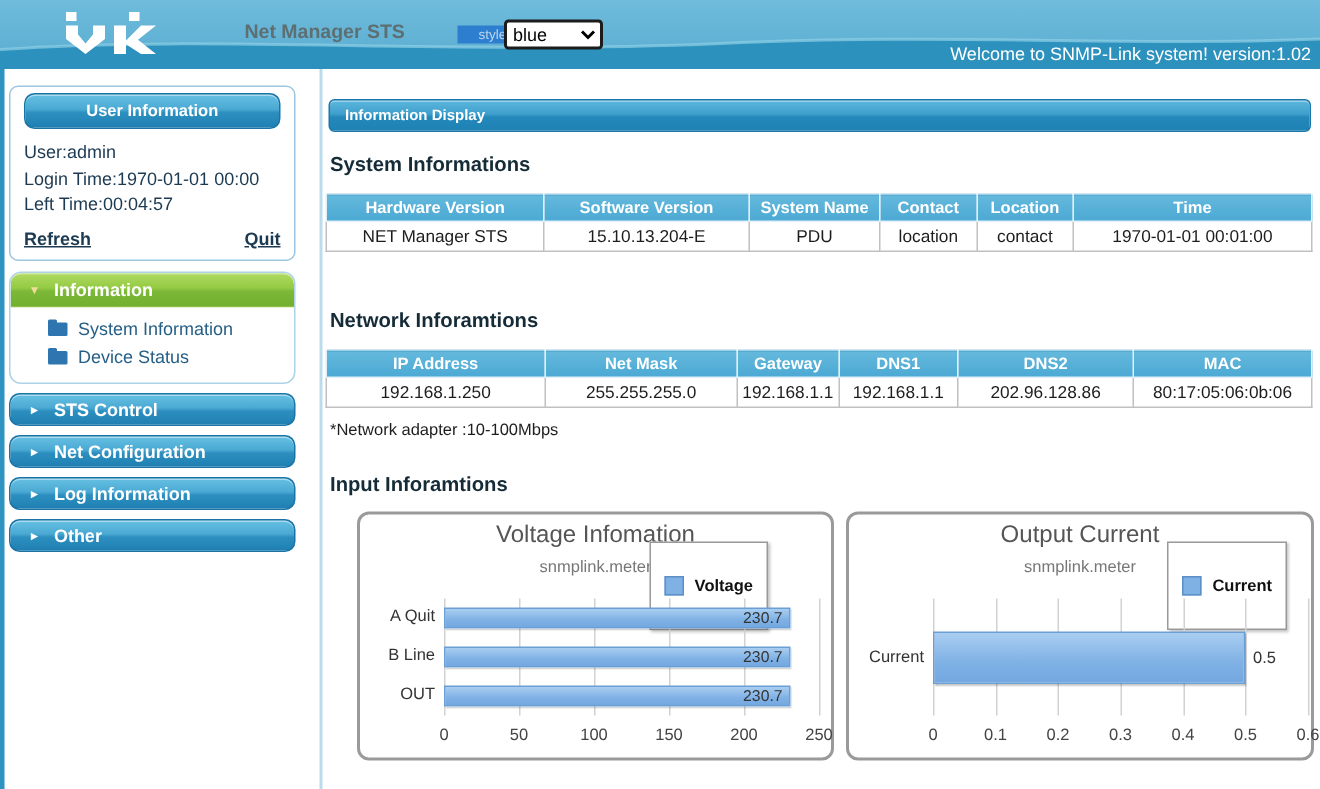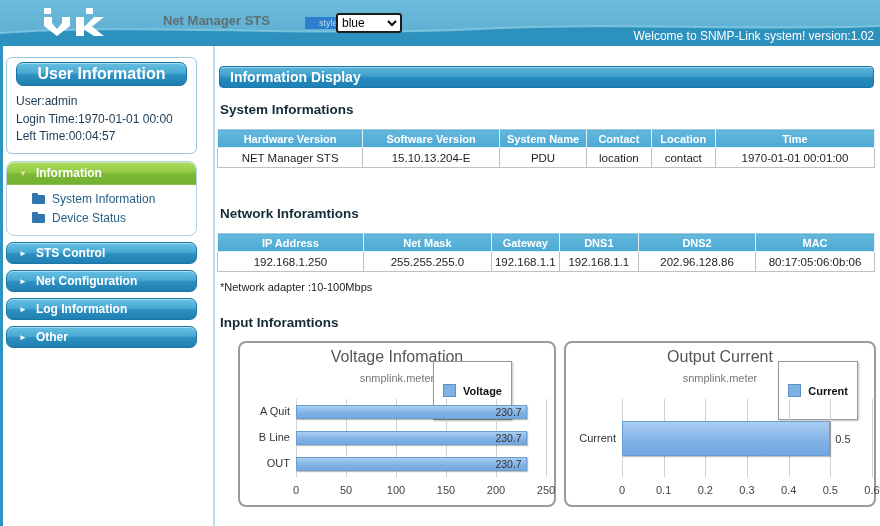--- a/index.html
+++ b/index.html
@@ -24,21 +24,21 @@
   
   .left-strip { position:absolute; left:0; top:46px; width:3px; height:480px; background:#2e93c0; }
   .divider { position:absolute; left:213px; top:46px; width:2px; height:480px; background:#bcdcee; }
 
   
   aside { position:absolute; left:6px; top:57px; width:191px; }
   .btn-blue { background:linear-gradient(180deg,#66c0e2 0%,#4aa9d3 45%,#2d8fc0 55%,#1f7fb2 100%);
     border:1px solid #1b74a6; border-radius:7px; color:#fff; font-weight:bold;
     box-shadow:inset 0 1px 0 rgba(255,255,255,.45); }
   .user-panel { border:1px solid #9cc6df; border-radius:6px; background:#fff; padding:3px 9px 7px; }
-  .user-panel-title { height:24px; line-height:22px; text-align:center; font-size:16px;
+  .user-panel-title { height:24px; line-height:22px; text-align:center; font-size:11px;
     margin:1px 0 7px; }
   .user-line { font-size:12px; color:#1c3a52; line-height:17.5px; }
   .links { display:flex; justify-content:space-between; margin-top:6px; }
   .links a { font-size:12px; font-weight:bold; color:#1c3a52; text-decoration:underline; cursor:pointer; }
 
   .menu { margin-top:7px; }
   .menu-group { border:1px solid #aed2e6; border-radius:8px; background:#fff; overflow:hidden; }
   .menu-header-green { height:23px; line-height:22px; font-size:12px; font-weight:bold; color:#fff;
     background:linear-gradient(180deg,#b1da62 0%,#94cb44 45%,#7db838 55%,#72b02f 100%);
     border-bottom:1px solid #8cbf45; border-radius:7px 7px 0 0; padding-left:12px;
@@ -50,21 +50,21 @@
   .folder { width:13px; height:9px; background:#2f76b0; border-radius:1px; position:relative; flex:none; }
   .folder::before { content:""; position:absolute; left:0; top:-2px; width:6px; height:3px;
     background:#2f76b0; border-radius:1px 1px 0 0; }
   .menu-btn { height:22px; line-height:21px; font-size:12px; padding-left:12px; margin-top:6px;
     cursor:pointer; }
   .menu-btn .arr { font-size:8px; color:#fff; margin-right:9px; vertical-align:1px; }
 
   
   main { position:absolute; left:216px; top:46px; width:660px; height:480px; background:#fff; }
   .info-bar { margin:20px 2px 0 3px; height:22px; line-height:21px; padding-left:10px;
-    font-size:14px; font-weight:bold; color:#fff; border-radius:4px;
+    font-size:10px; font-weight:bold; color:#fff; border-radius:4px;
     background:linear-gradient(180deg,#5cb7dc 0%,#3f9fcc 45%,#2489ba 55%,#1e82b4 100%);
     box-shadow:inset 0 1px 0 rgba(255,255,255,.4); border:1px solid #1b77a9; }
   h2 { font-size:13.5px; color:#152c38; margin:14px 0 0 4px; }
   h2.network { margin-top:38px; }
   h2.input { margin-top:22px; }
   table { border-collapse:collapse; width:658px; margin:12px 0 0 1px;
     border:1px solid #a5cde2; table-layout:fixed; }
   th { background:linear-gradient(180deg,#64b8dc,#4ba9d4); color:#fff; font-size:11px;
     font-weight:bold; height:18px; border:1px solid #dff0f8; border-top:none; }
   td { background:#fff; color:#1d1d1d; font-size:11.5px; text-align:center; height:20px;
@@ -126,20 +126,24 @@
 
   <div class="left-strip"></div>
   <div class="divider"></div>
 
   <aside>
     <section class="user-panel">
       <div class="user-panel-title btn-blue">User Information</div>
       <div class="user-line">User:admin</div>
       <div class="user-line">Login Time:1970-01-01 00:00</div>
       <div class="user-line">Left Time:00:04:57</div>
+      <div class="links">
+        <a>Refresh</a>
+        <a>Quit</a>
+      </div>
     </section>
 
     <nav class="menu">
       <div class="menu-group">
         <div class="menu-header-green">
           <span class="arr">▼</span><span>Information</span>
         </div>
         <ul class="submenu">
           <li>
             <span class="folder"></span>

